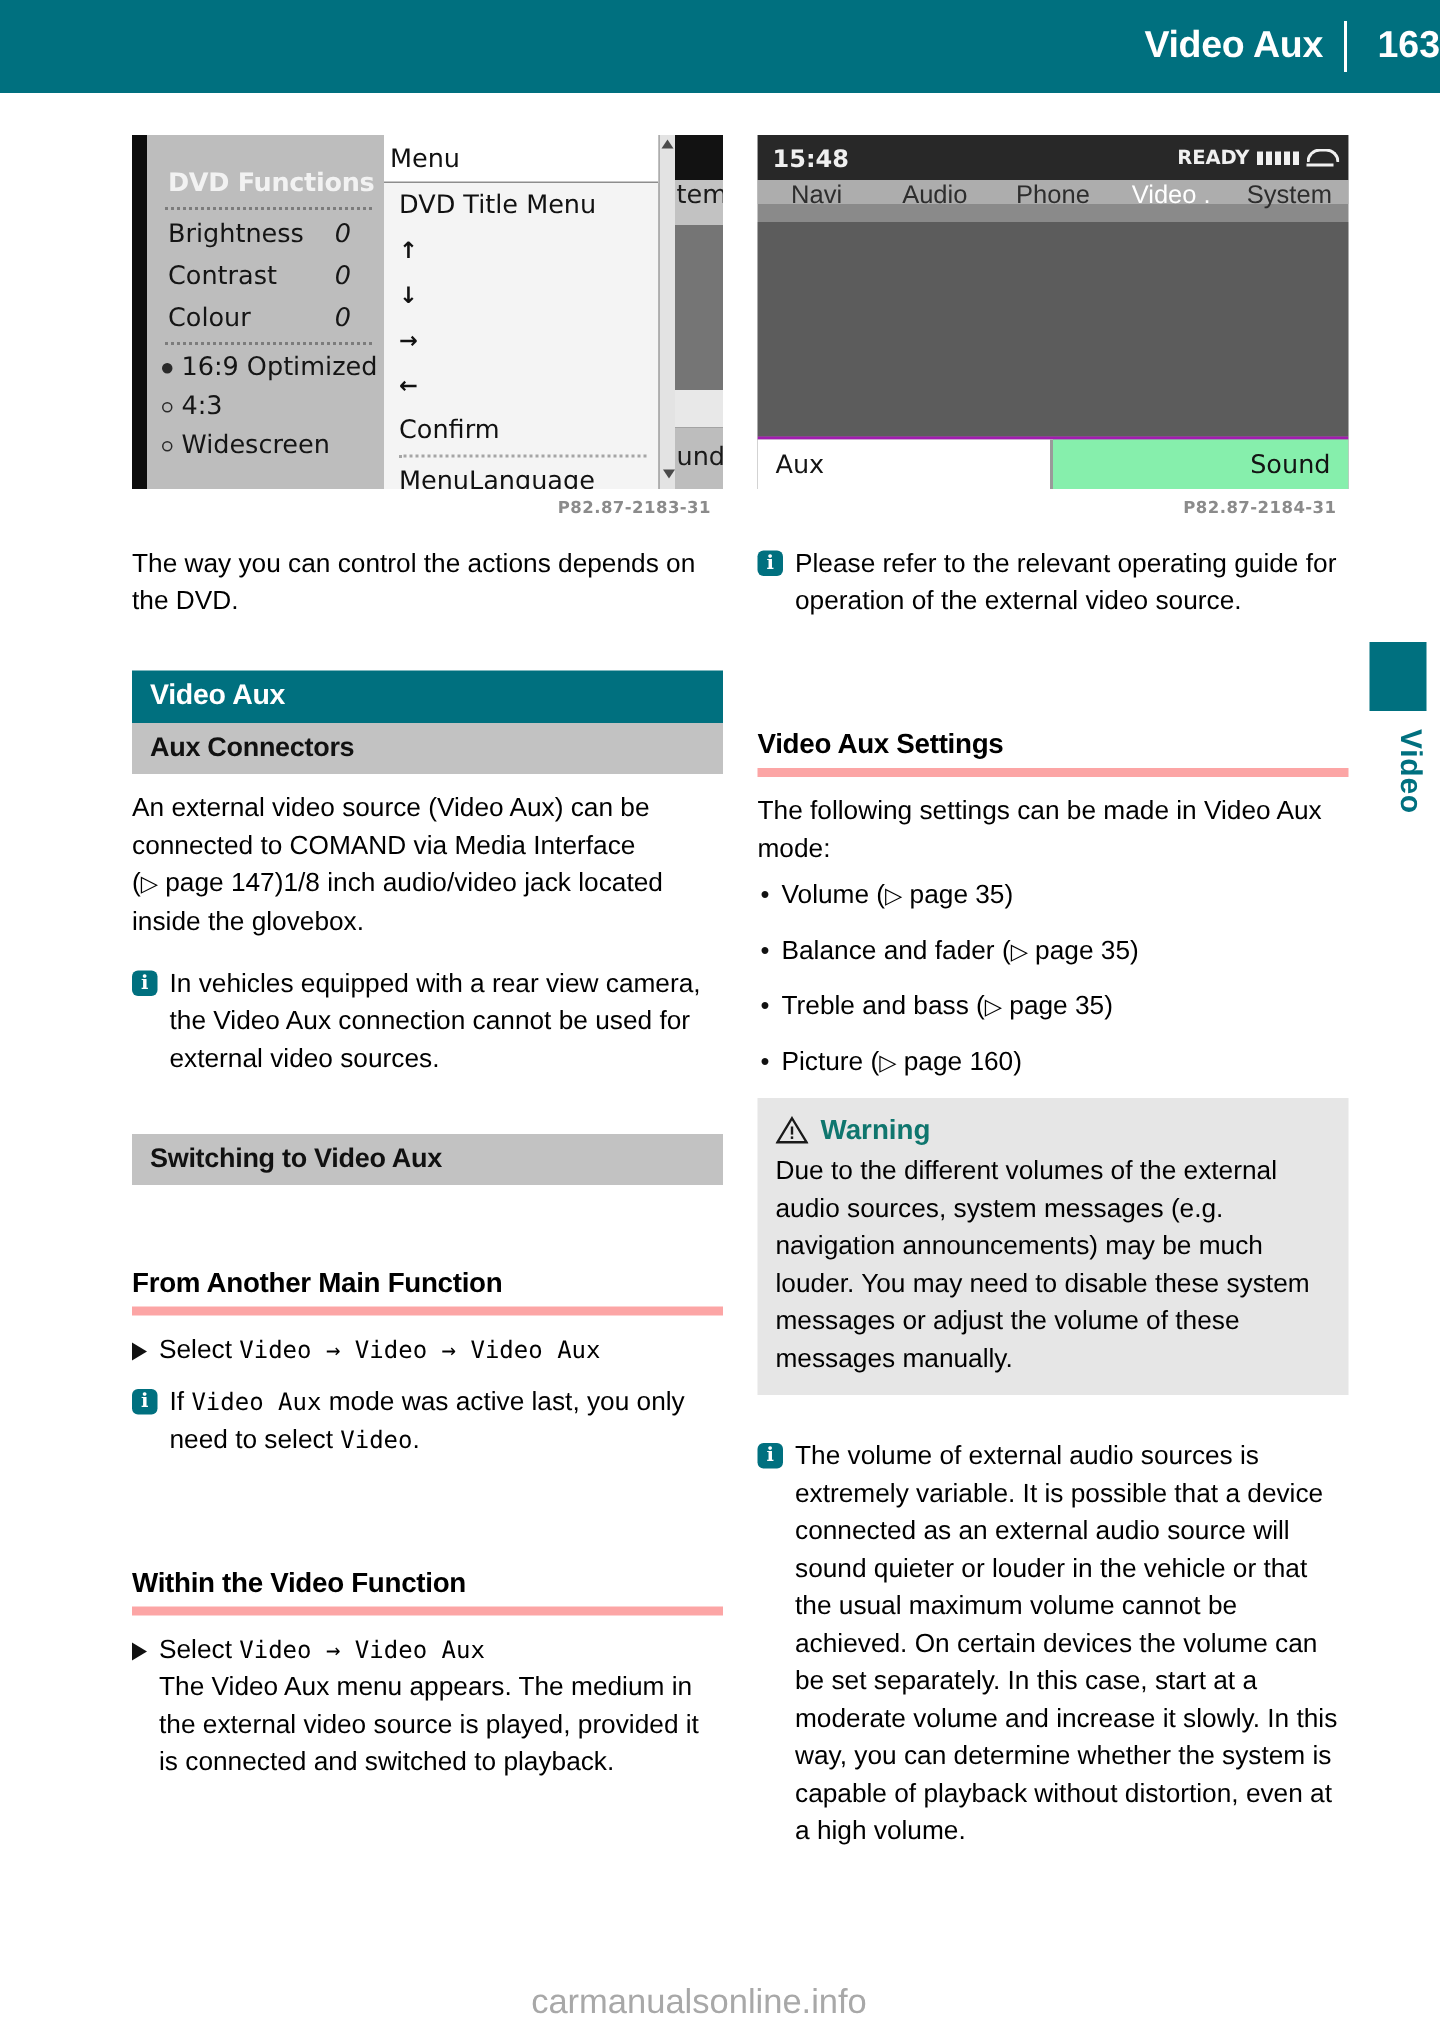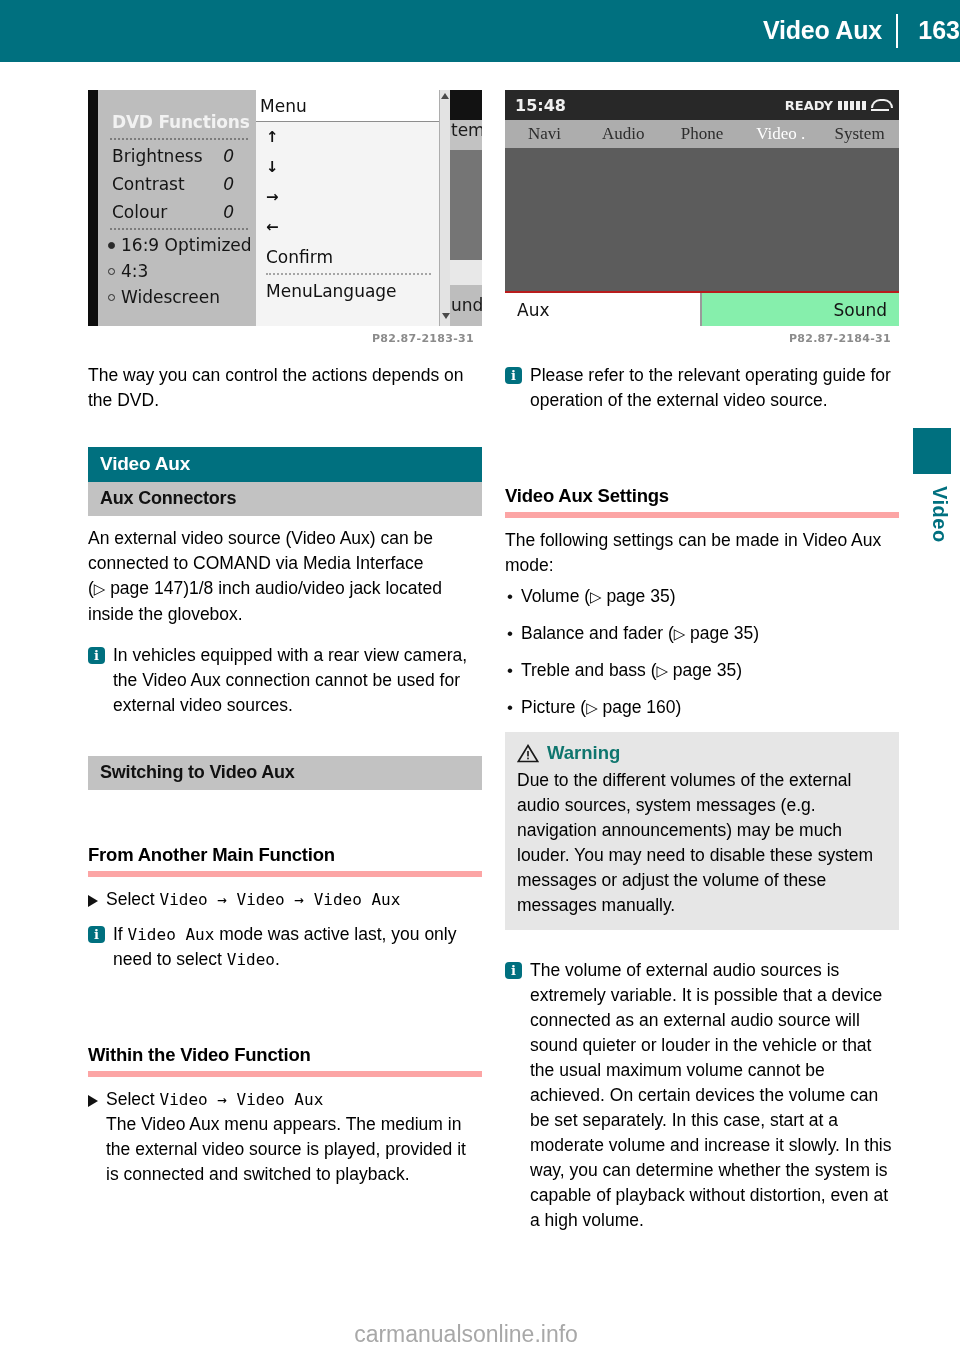--- a/index.html
+++ b/index.html
@@ -182,34 +182,34 @@
   .phone-icon { width:18px; height:11px; position:relative; }
   .phone-icon::before {
     content:""; position:absolute; left:0; bottom:3px; width:18px; height:7px;
     border:2.5px solid #f0f0f0; border-bottom:none;
     border-radius:9px 9px 0 0;
   }
   .phone-icon::after {
     content:""; position:absolute; left:0; bottom:0; width:18px; height:2px; background:#f0f0f0;
   }
   .s2-menubar {
-    position:absolute; left:0; top:30px; width:394px; height:28px;
-    background:#adadad; display:flex; align-items:center;
+    position:absolute; left:0; top:30px; width:394px; height:16px;
+    background:#adadad; display:flex; 
     font-size:17px; color:#2d2d2d;
-    font-family:Liberation Serif, serif;
+    font-family:Liberation Sans, sans-serif;
   }
   .s2-menubar span { flex:1; text-align:center; }
   .s2-menubar span.active { color:#ffffff; }
   .s2-body {
     position:absolute; left:0; top:58px; width:394px; height:143px;
     background:#5c5c5c;
   }
   .s2-footer {
     position:absolute; left:0; top:201px; width:394px; height:35px;
-    display:flex; border-top:2px solid #b91c1c;
+    display:flex; border-top:2px solid #a21caf;
   }
   .s2-footer .fl {
     flex:0 0 197px; background:#ffffff; color:#141414;
     font-size:17px; display:flex; align-items:center; padding-left:12px;
     border-right:2px solid #9a9a9a;
     font-family:"DejaVu Sans", sans-serif;
   }
   .s2-footer .fr {
     flex:1; background:#86efac; color:#141414;
     font-size:17px; display:flex; align-items:center; justify-content:flex-end;
@@ -368,20 +368,21 @@
         <span>4:3</span>
       </div>
       <div class="lp-opt">
         <span class="radio"></span>
         <span>Widescreen</span>
       </div>
     </div>
 
     <div class="s1-menupanel">
       <div class="mp-head">Menu</div>
+      <div class="mp-row">DVD Title Menu</div>
       <div class="mp-row arrow">↑</div>
       <div class="mp-row arrow">↓</div>
       <div class="mp-row arrow">→</div>
       <div class="mp-row arrow">←</div>
       <div class="mp-row">Confirm</div>
       <div class="mp-dotline"></div>
       <div class="mp-row">MenuLanguage</div>
     </div>
 
     <div class="s1-scroll">

